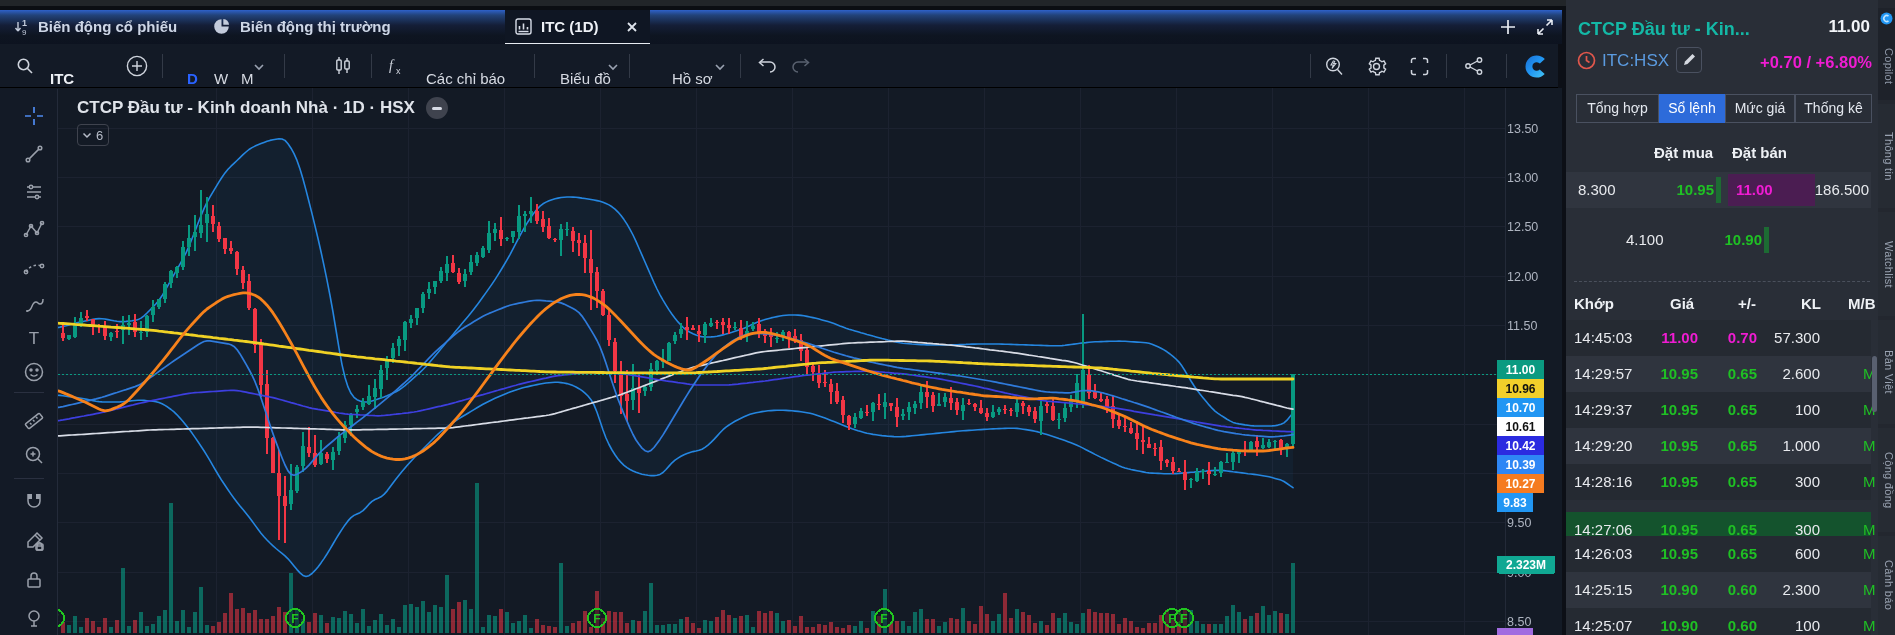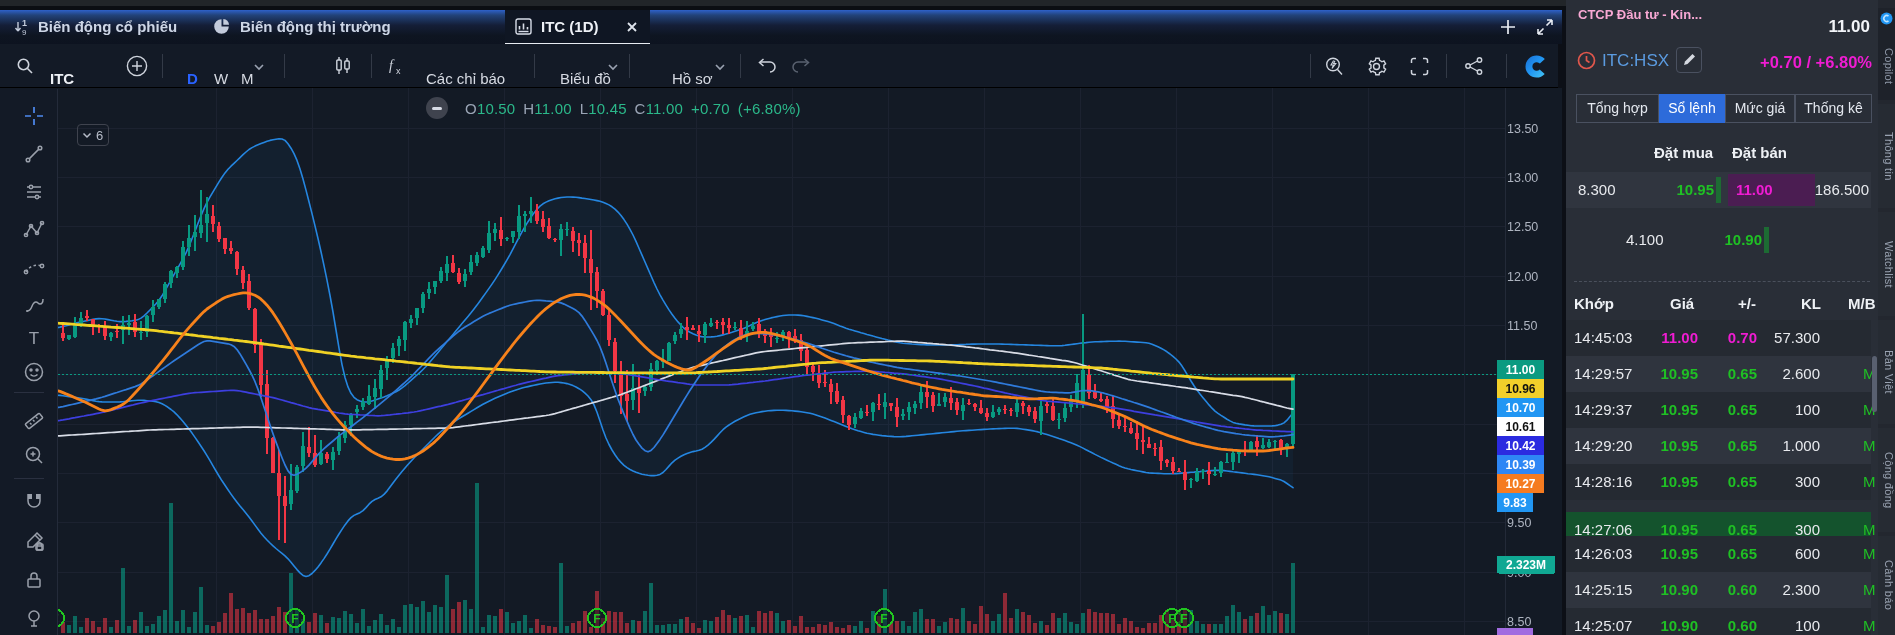--- a/index.html
+++ b/index.html
@@ -772,31 +772,31 @@
       <path d="M14.5 16v-1.2a2 2 0 0 1 4 0V16M14 16h5v4h-5z"></path>
     </svg>
     <svg class="abs" style="left:23px;top:569px" width="22" height="22" viewBox="0 0 22 22" fill="none" stroke="#9aa0ab" stroke-width="1.5">
       <rect x="5" y="10" width="12" height="8" rx="1"></rect>
       <path d="M8 10V7a3 3 0 0 1 6 0v3"></path>
     </svg>
     <svg class="abs" style="left:23px;top:607px" width="22" height="22" viewBox="0 0 22 22" fill="none" stroke="#9aa0ab" stroke-width="1.5">
       <circle cx="11" cy="9" r="5"></circle>
       <path d="M11 14v5M8 19h6"></path>
     </svg>
+<span class="hdr" style="left:77px;top:98px">CTCP Đầu tư - Kinh doanh Nhà · 1D · HSX</span>
 <div class="abs" style="left:426px;top:97px;width:22px;height:22px;border-radius:50%;background:#3f434e"></div>
 <div class="abs" style="left:432px;top:106.5px;width:10px;height:3px;border-radius:2px;background:#d8dce6"></div>
-<span class="ohlc" style="left:465px;letter-spacing:0.2px;word-spacing:3.5px">O<b>10.50</b> H<b>11.00</b> L<b>10.45</b> C<b>11.00</b> <b>+0.70 (+6.80%)</b></span>
 <div class="abs" style="left:77px;top:124px;width:32px;height:22px;border:1px solid #3f434e;border-radius:4px;color:#b6bcc8;font-size:13px;">
       <svg style="position:absolute;left:4px;top:7px" width="10" height="7" viewBox="0 0 10 7">
         <path d="M1.5 1.5L5 5l3.5-3.5" stroke="#b6bcc8" stroke-width="1.5" fill="none"></path>
       </svg>
       <span style="position:absolute;left:18px;top:3px">6</span>
     </div>
 <div class="abs" id="rpanel">
-<span class="abs bold" style="left:12px;top:7px;font-size:13px;color:#f9a8d4">CTCP Đầu tư - Kin...</span>
+<span class="abs bold" style="left:12px;top:19px;font-size:18px;color:#14b8a6">CTCP Đầu tư - Kin...</span>
 <span class="abs bold" style="right:8px;top:17px;font-size:17px;color:#f2f4f8">11.00</span>
 <svg class="abs" style="left:11px;top:51px" width="19" height="19" viewBox="0 0 19 19">
         <circle cx="9.5" cy="9.5" r="8" stroke="#e1574c" stroke-width="1.7" fill="none"></circle>
         <path d="M9.5 5v4.5l3 2" stroke="#e1574c" stroke-width="1.7" fill="none"></path>
       </svg>
 <span class="abs" style="left:36px;top:51px;font-size:17px;color:#5b9be0">ITC:HSX</span>
 <div class="abs" style="left:110px;top:47px;width:26px;height:26px;border:1px solid #4a5160;border-radius:4px">
         <svg style="position:absolute;left:5px;top:5px" width="14" height="14" viewBox="0 0 14 14">
           <path d="M2 12l1-3.5L10.5 1 13 3.5 5.5 11z" fill="#d5d9e0"></path>
         </svg>

